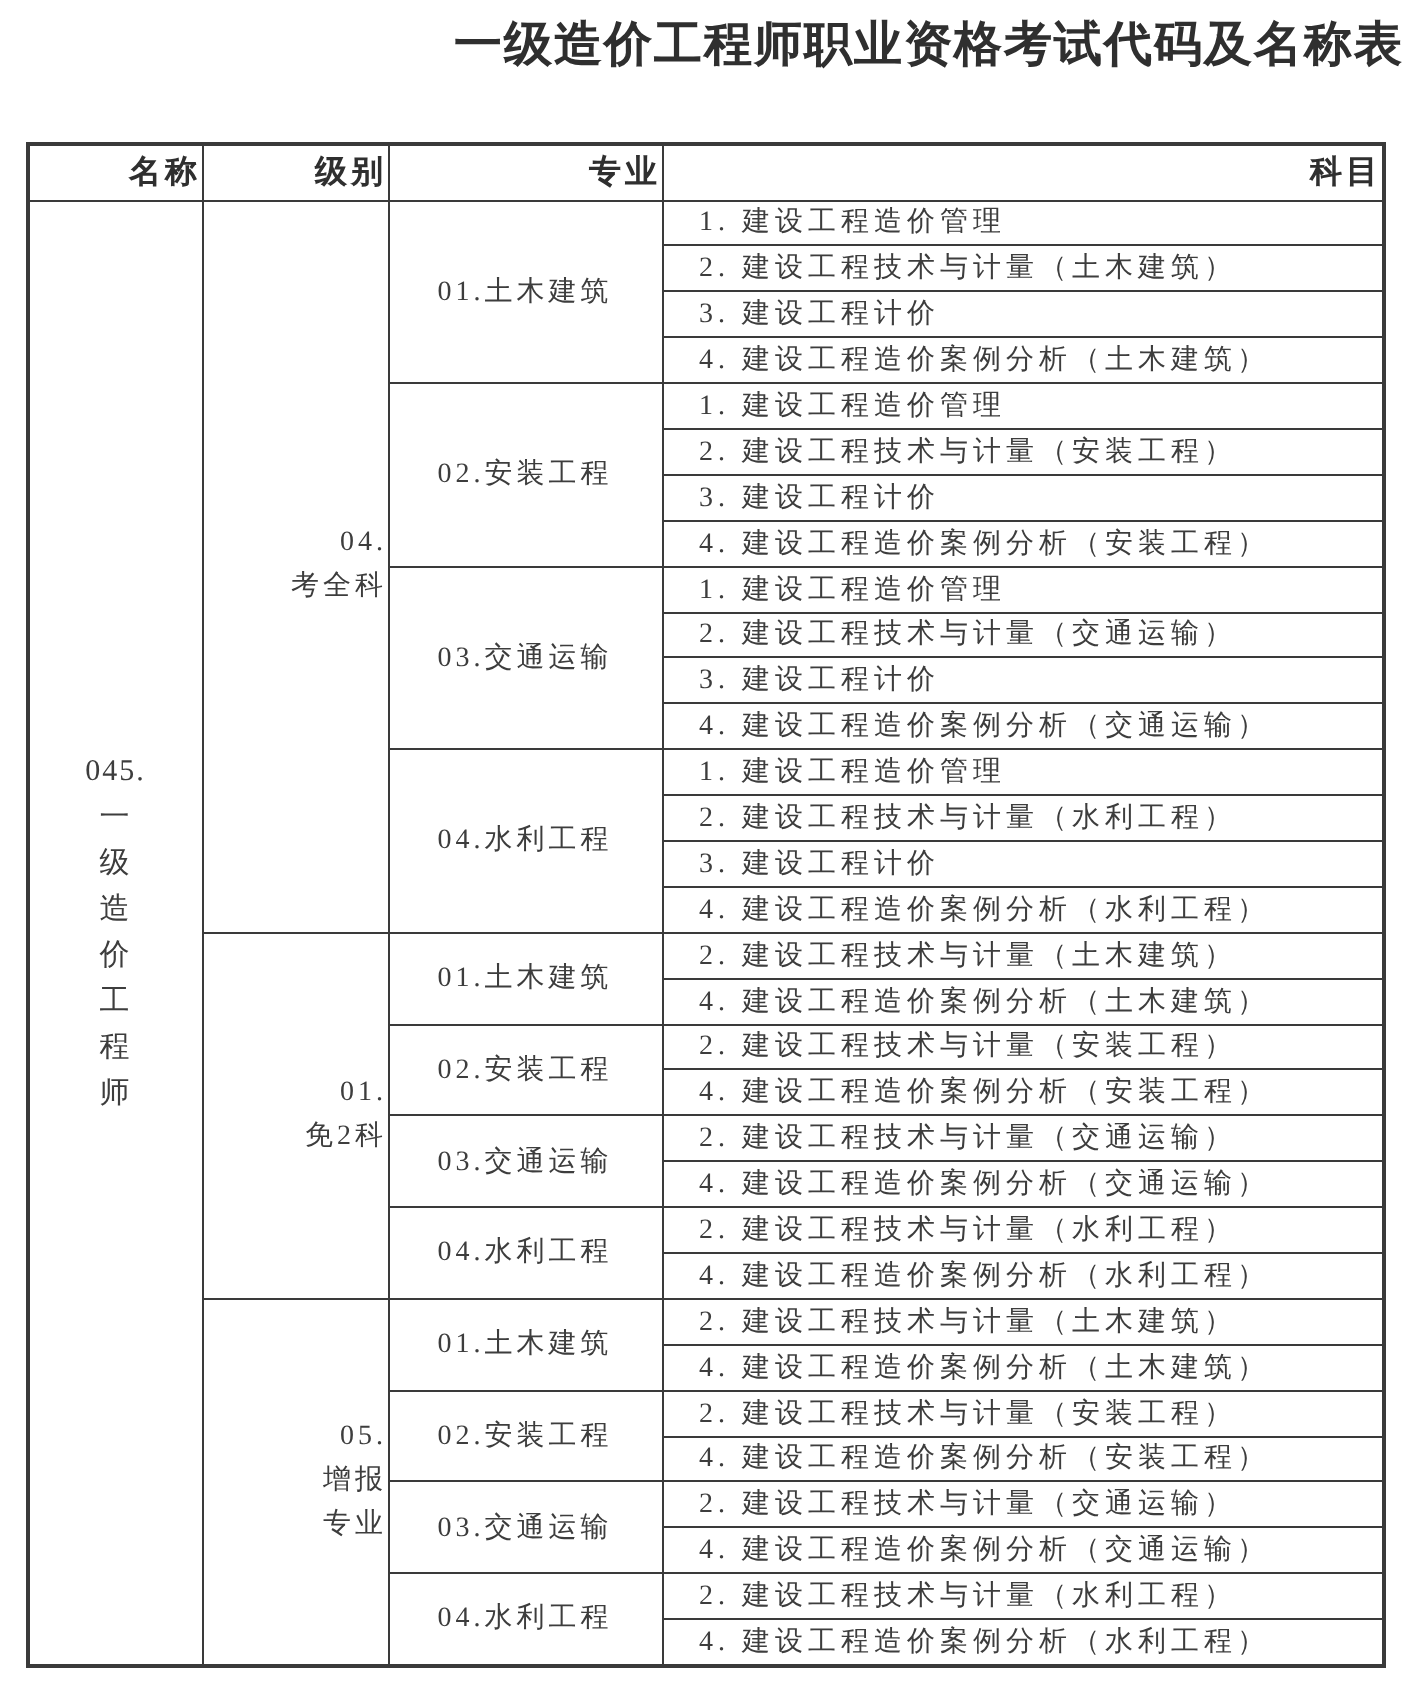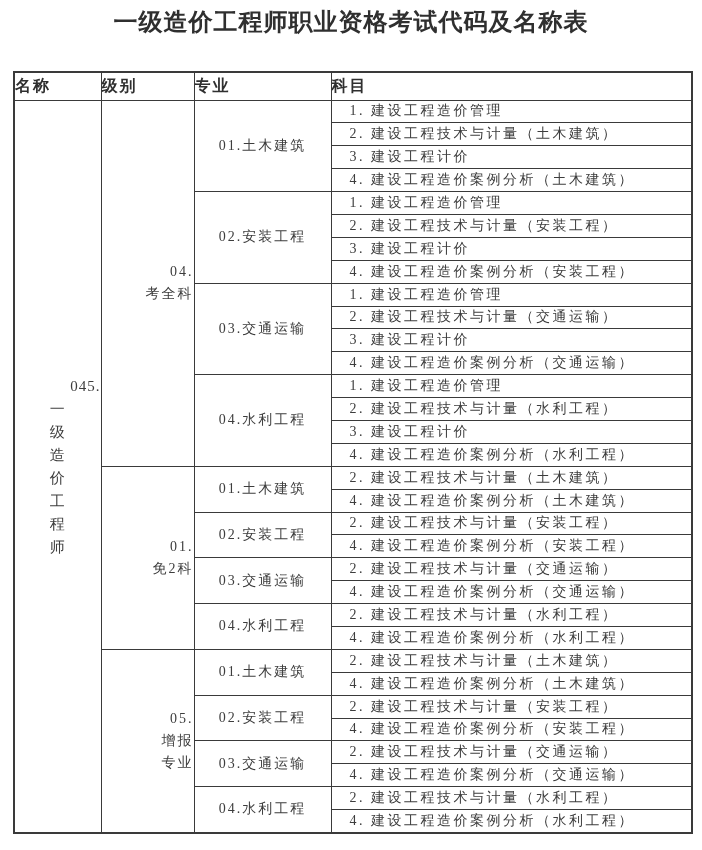--- a/index.html
+++ b/index.html
@@ -15,21 +15,21 @@
   }
   body {
     width: 702px;
     height: 850px;
     overflow: hidden;
     font-family: "Liberation Serif", serif;
     color: var(--text-color);
   }
   .title {
     margin: 6px 0 0 0;
-    text-align: center;
+    text-align: right;
     font-family: "Liberation Sans", sans-serif;
     font-weight: bold;
     font-size: 24px;
     letter-spacing: 1px;
     color: var(--title-color);
   }
   table.exam-table {
     border-collapse: collapse;
     table-layout: fixed;
     margin: 33px 0 0 13px;
@@ -40,36 +40,36 @@
     border: 1px solid var(--border-color);
     padding: 0;
     overflow: hidden;
   }
   .exam-table thead tr { height: 28px; }
   .exam-table tbody tr { height: 22.9px; }
   .exam-table th {
     font-family: Liberation Mono, monospace;
     font-weight: bold;
     font-size: 16px;
-    text-align: left;
+    text-align: right;
     letter-spacing: 2px;
     color: var(--title-color);
   }
   .col-name  { width: 87px;  }
   .col-level { width: 93px;  }
   .col-spec  { width: 137px; }
   .col-subj  { width: 361px; }
   td.name-cell {
     text-align: center;
     vertical-align: middle;
     font-size: 15px;
     line-height: 23px;
     letter-spacing: 1px;
   }
-  td.name-cell .name-code { line-height: 24px; text-align: right; }
+  td.name-cell .name-code { line-height: 24px; }
   td.name-cell .name-char { line-height: 23px; }
   td.level-cell {
     text-align: right;
     vertical-align: middle;
     font-size: 14px;
     line-height: 22px;
     letter-spacing: 2px;
   }
   td.specialty-cell {
     text-align: center;

